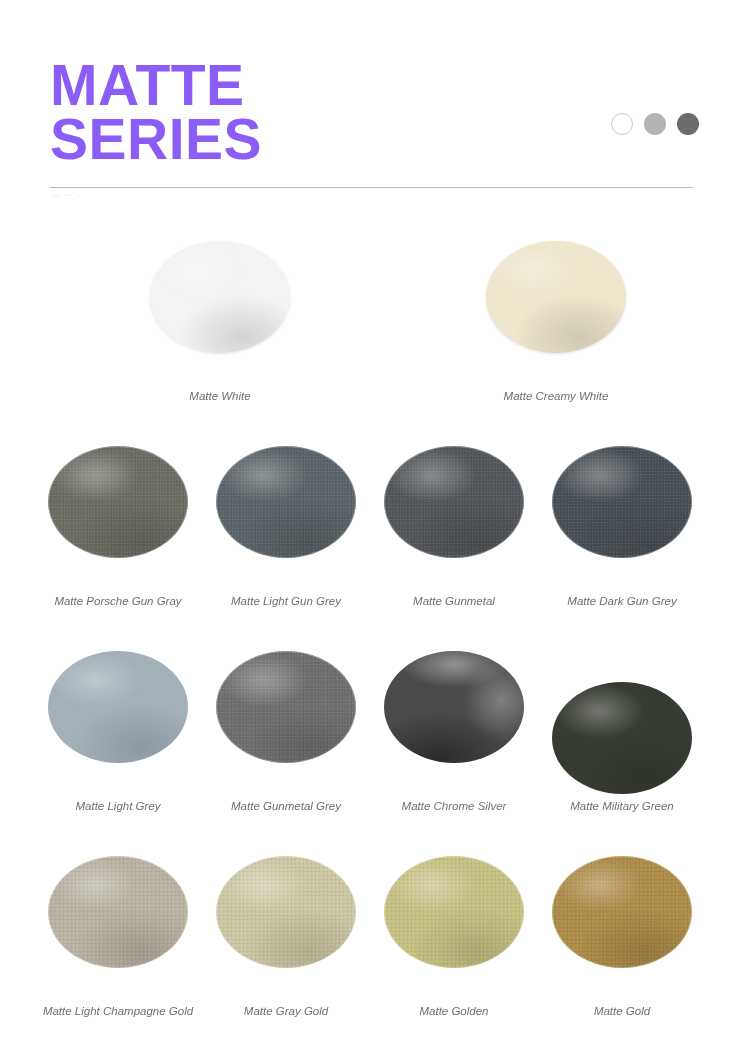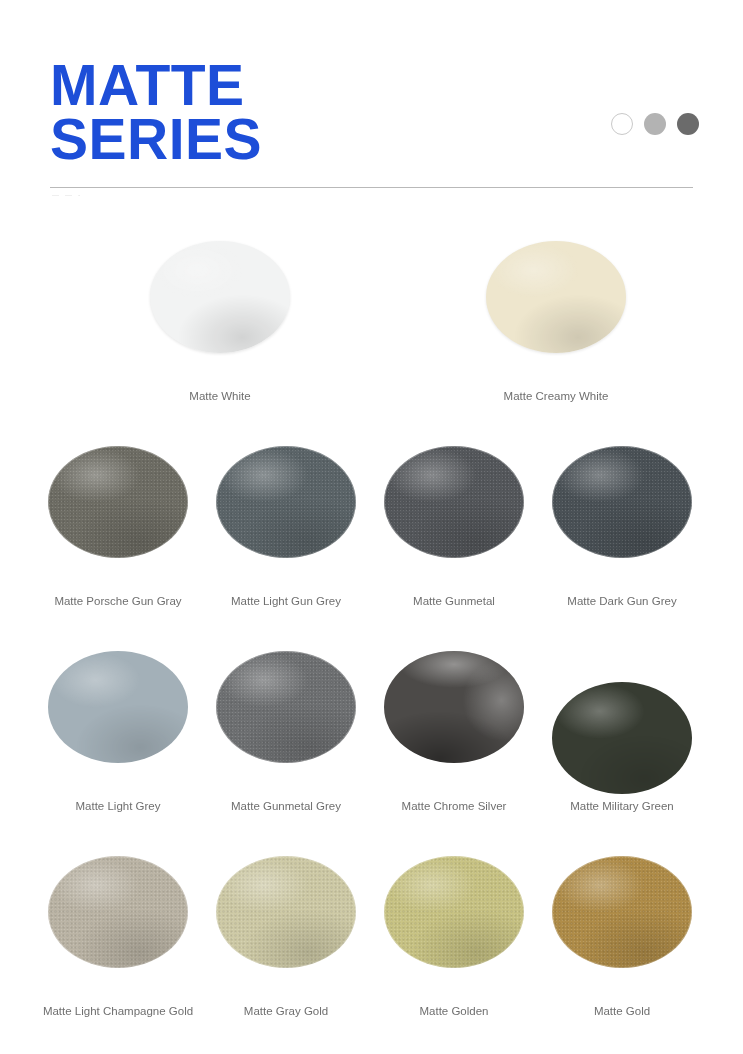--- a/index.html
+++ b/index.html
@@ -9,21 +9,21 @@
     font-family:"Liberation Sans","DejaVu Sans",sans-serif;
     overflow:hidden;position:relative;
   }
   .page{position:relative;width:743px;height:1054px;}
 
   
   .header{position:absolute;left:0;top:0;width:743px;height:215px;}
   .title{
     position:absolute;left:50px;top:58px;
     font-size:57px;line-height:0.95;font-weight:bold;
-    color:#1d4ed8;letter-spacing:0.5px;
+    color:#8b5cf6;letter-spacing:0.5px;
   }
   .title .line{display:block;}
   .dots{position:absolute;right:44px;top:113px;display:flex;gap:11px;align-items:center;}
   .dot{width:22px;height:22px;border-radius:50%;}
   .dot.hollow{background:#ffffff;border:1px solid #c9c9c9;box-sizing:border-box;}
   .divider{
     position:absolute;left:50px;top:187px;width:643px;height:1px;
     background:#b9b9b9;
   }
   .subtle-marks{
@@ -31,21 +31,21 @@
     font-size:7px;color:#e2e2e2;letter-spacing:2px;white-space:nowrap;
     user-select:none;
   }
 
   
   .grid{position:absolute;left:0;top:222px;width:743px;}
   .row{position:relative;height:205px;width:743px;}
   .row.row1{height:205px;}
   .cell{
     position:absolute;width:170px;top:0;height:200px;
-    display:flex;flex-direction:column;align-items:center;
+    display:flex;flex-direction:column;align-items:center;font-style:italic;
   }
   .swatch-wrap{
     width:150px;height:125px;position:relative;
     display:flex;align-items:center;justify-content:center;
     margin-top:12px;
   }
   .swatch{
     width:140px;height:112px;border-radius:50%;
     position:relative;overflow:hidden;
   }

